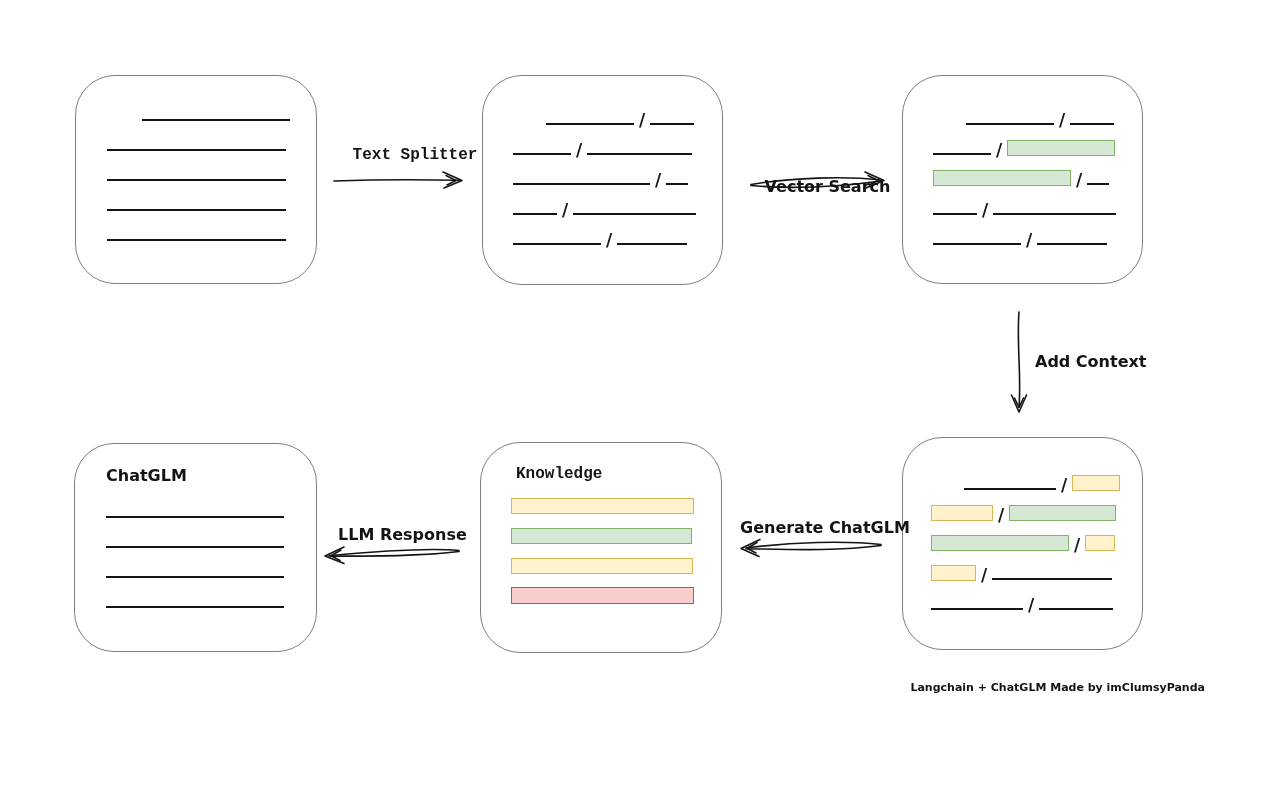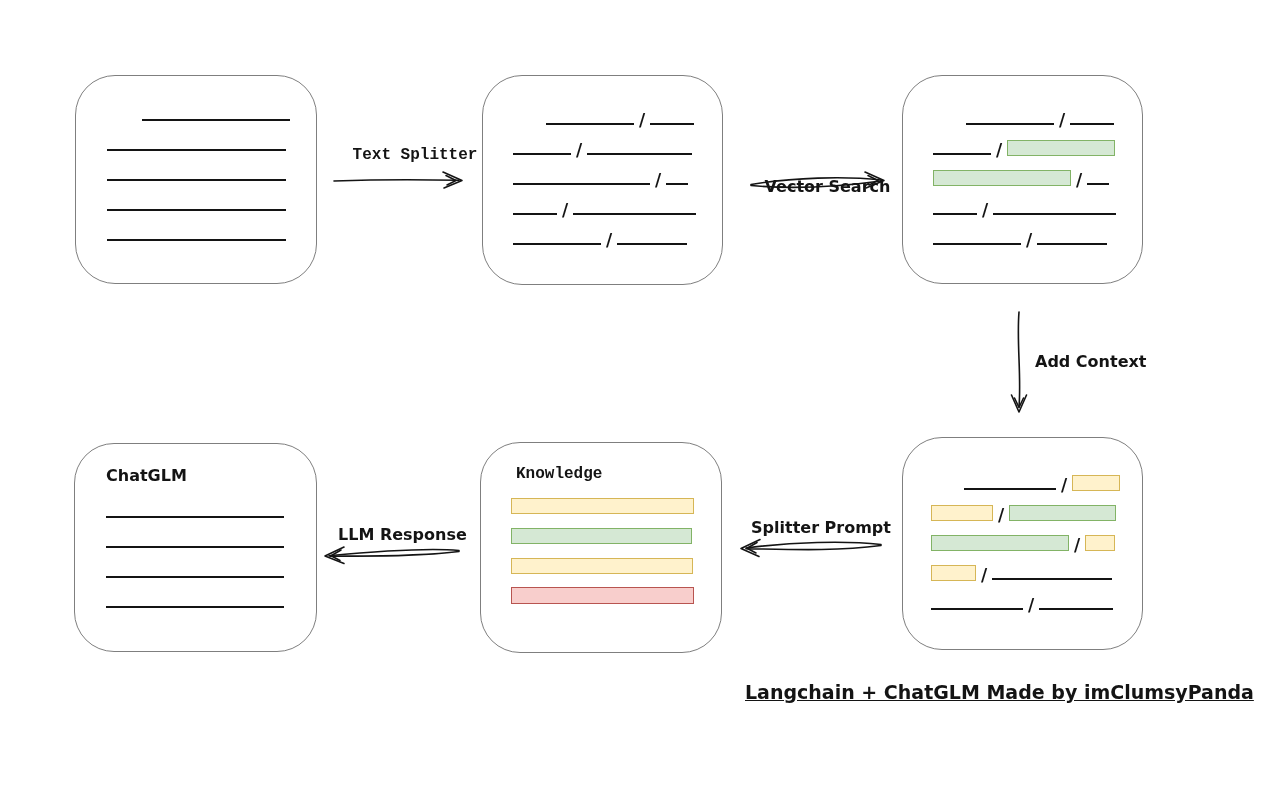--- a/index.html
+++ b/index.html
@@ -21,22 +21,22 @@
   }
   .seg-gr{height:16px;background:#d5e8d4;border:1.5px solid #82b366;}
   .seg-ye{height:16px;background:#fff2cc;border:1.5px solid #d6b656;}
   .seg-rd{height:17px;background:#f8cecc;border:1.5px solid #b85450;}
   .heading{font-size:16px;font-weight:600;line-height:20px;color:#141414;}
   .arrow-label{
     position:absolute;font-size:16px;font-weight:600;color:#141414;
     text-align:center;line-height:18px;white-space:nowrap;
   }
   .caption{
-    position:absolute;font-size:19px;font-weight:600;color:#141414;
-    text-align:right;white-space:nowrap;text-decoration:underline;
+    position:absolute;font-size:11px;font-weight:600;color:#141414;
+    text-align:right;white-space:nowrap;
   }
   .arrows{position:absolute;left:0;top:0;pointer-events:none;}
   .arrows path{fill:none;stroke:#141414;stroke-width:1.6;stroke-linecap:round;stroke-linejoin:round;}
 </style>
 </head>
 <body>
 
 <div class="canvas">
 
   <svg class="arrows" width="1262" height="792">
@@ -210,18 +210,18 @@
         </div>
         <div class="seg-row">
           <div class="seg seg-ln" style="width: 178px;"></div>
         </div>
       </div>
   </div>
 
   <div class="arrow-label" style="left:340px;top:146px;width:150px;font-family:Liberation Mono, monospace;">Text Splitter</div>
   <div class="arrow-label" style="left:750px;top:146px;width:155px;margin-top:32px;">Vector Search</div>
   <div class="arrow-label" style="left:1035px;top:353px;text-align:left;">Add Context</div>
-  <div class="arrow-label" style="left:740px;top:519px;width:162px;">Splitter Prompt</div>
+  <div class="arrow-label" style="left:740px;top:519px;width:162px;">Generate ChatGLM</div>
   <div class="arrow-label" style="left:338px;top:526px;width:122px;">LLM Response</div>
 
   <div class="caption" style="left:745px;top:681px;width:460px;">Langchain + ChatGLM Made by imClumsyPanda</div>
 
 </div>
 
 </body></html>

